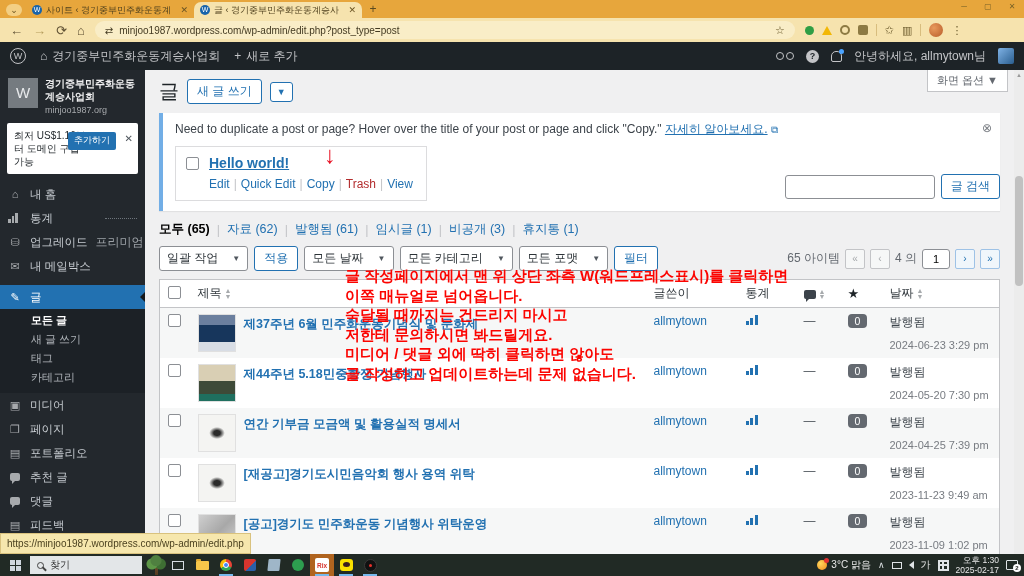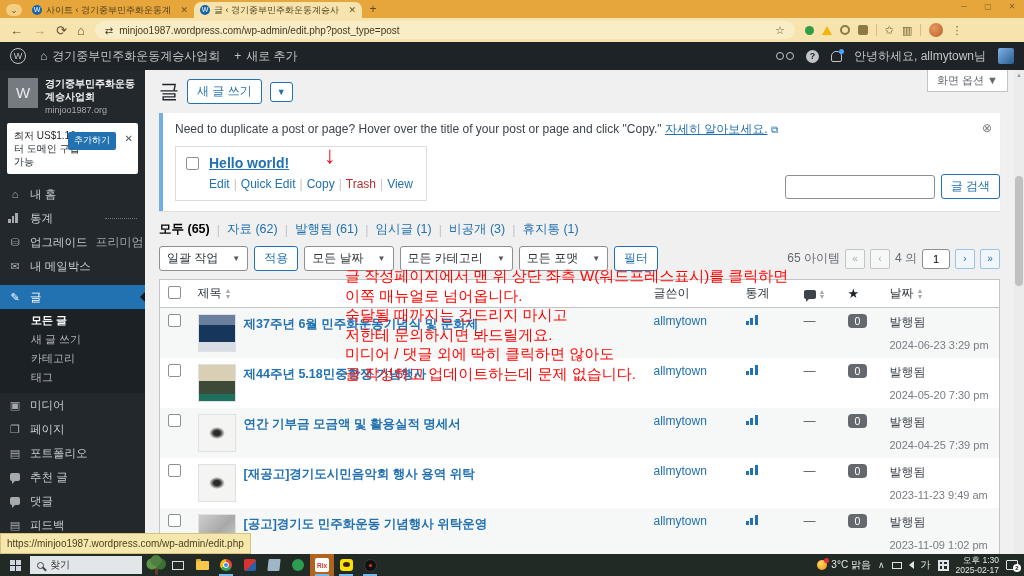--- a/index.html
+++ b/index.html
@@ -112,21 +112,21 @@
   .status{color:#3c434a}
   .dt{color:#787c82;font-size:11px;margin-top:8px}
   .th-bubble{width:12px;height:9px;border-radius:2px;background:#3c434a;position:relative;display:inline-block;vertical-align:middle}
   .th-bubble::after{content:"";position:absolute;left:2px;bottom:-3px;border:2px solid transparent;border-top-color:#3c434a;border-left-color:#3c434a}
   .th-star{color:#1d2327;font-size:13px}
   .t1{background:linear-gradient(180deg,#6b7f9e 28%,#17365c 28% 75%,#d8dde5 75%)}
   .t2{background:linear-gradient(180deg,#d9cfb4 45%,#3e4a38 45% 80%,#1f6f5f 80%)}
   .t3,.t4{background:#f4f4f2 radial-gradient(closest-side,#2b2b2b 25%,transparent 60%) 50% 50%/26px 20px no-repeat}
   .t5{background:linear-gradient(135deg,#cfcfcf,#a8a8a8 50%,#d8d8d8)}
   
-  .annotate{position:absolute;left:345px;top:266px;z-index:60;color:#fb0400;font-weight:normal;font-size:15px;line-height:19.5px;white-space:nowrap;text-shadow:0 0 1px rgba(255,255,255,.4)}
+  .annotate{position:absolute;left:345px;top:266px;z-index:60;color:#fb0400;font-weight:bold;font-size:15px;line-height:19.5px;white-space:nowrap;text-shadow:0 0 1px rgba(255,255,255,.4)}
   
   .scrollbar{position:absolute;right:0;top:70px;bottom:22px;width:10px;background:#ececec}
   .scrollbar .up{position:absolute;top:0;left:0;right:0;height:10px;color:#9a9a9a;font-size:6px;text-align:center;line-height:10px}
   .scrollbar .thumb-s{position:absolute;left:1px;right:1px;top:106px;height:110px;background:#c1c1c1;border-radius:4px}
   
   .statusbubble{position:absolute;left:0;bottom:22px;background:#f6e7ad;border:1px solid #d9c27e;color:#4c4220;font-size:10px;padding:4px 6px;white-space:nowrap}
   
   .taskbar{position:absolute;left:0;right:0;bottom:0;height:22px;background:#20292490;background:#212a25;display:flex;align-items:center;color:#e8e8e8}
   .tb-start{width:30px;display:flex;justify-content:center}
   .winlogo{display:grid;grid-template-columns:5px 5px;grid-template-rows:5px 5px;gap:1px}
@@ -276,22 +276,22 @@
         <span>내 메일박스</span>
       </li>
     <li class="active gap">
         <span class="mi">✎</span>
         <span>글</span>
       </li>
   </ul>
   <ul class="submenu">
     <li class="current">모든 글</li>
     <li>새 글 쓰기</li>
+    <li>태그</li>
     <li>카테고리</li>
-    <li>태그</li>
   </ul>
   <ul class="menu">
     <li>
         <span class="mi">▣</span>
         <span>미디어</span>
       </li>
     <li>
         <span class="mi">❐</span>
         <span>페이지</span>
       </li>

